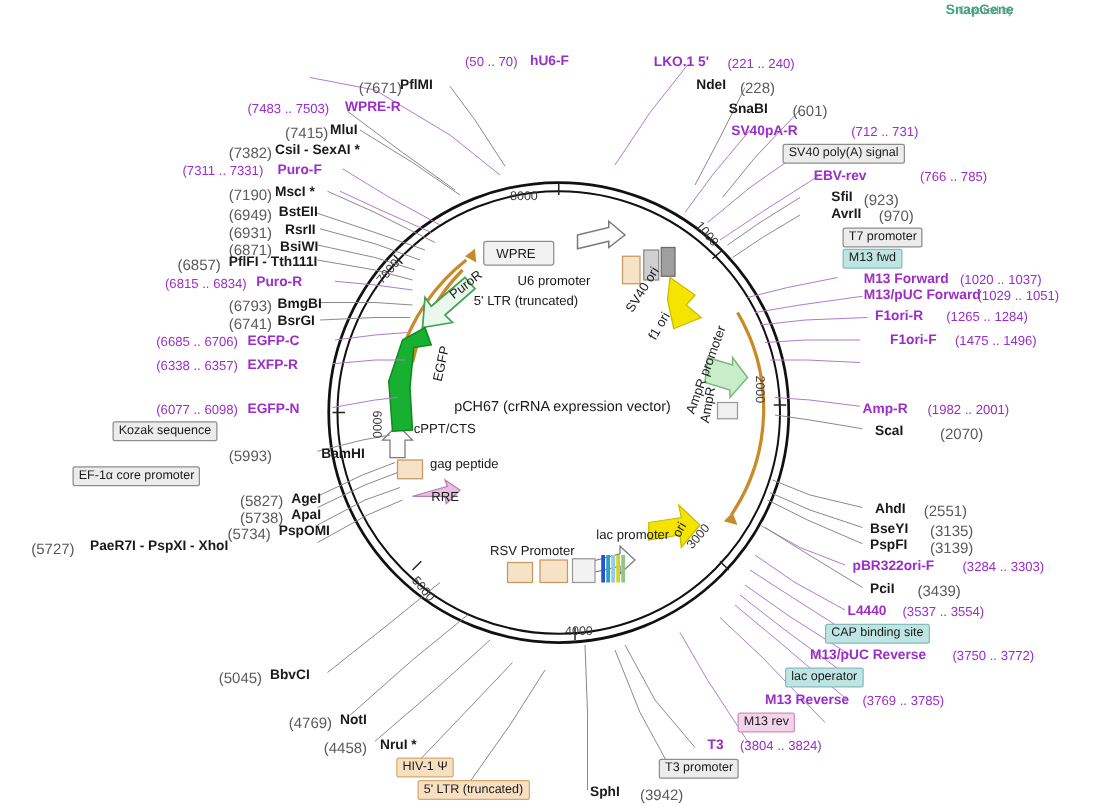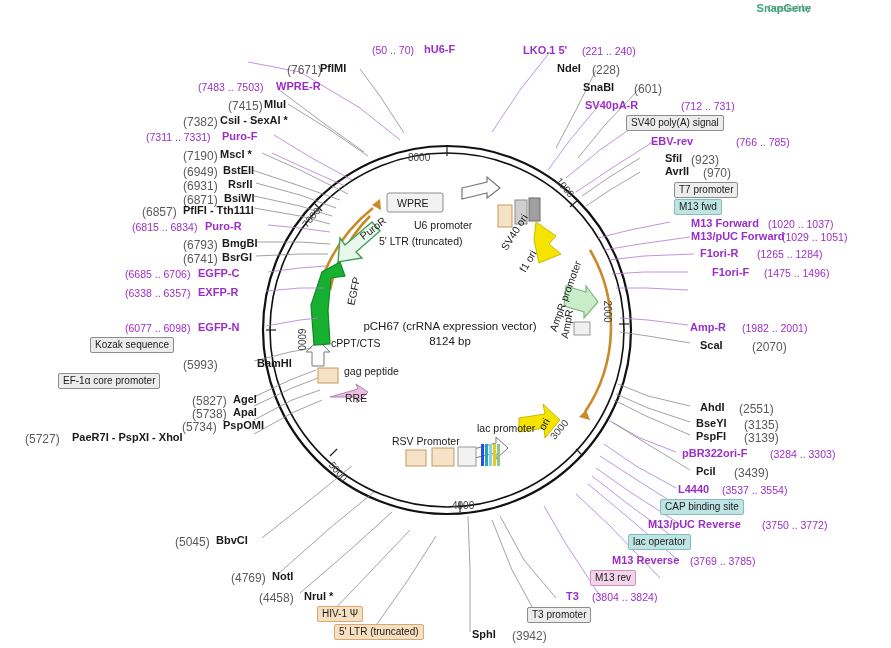--- a/index.html
+++ b/index.html
@@ -170,21 +170,20 @@
   <div class="tick" style="left:408px;top:152px;">8000</div>
   <div class="tick" style="left:554px;top:182px;transform:rotate(50deg);">1000</div>
   <div class="tick" style="left:596px;top:306px;transform:rotate(90deg);">2000</div>
   <div class="tick" style="left:548px;top:424px;transform:rotate(-50deg);">3000</div>
   <div class="tick" style="left:452px;top:500px;">4000</div>
   <div class="tick" style="left:327px;top:466px;transform:rotate(50deg);">5000</div>
   <div class="tick" style="left:290px;top:334px;transform:rotate(90deg);">6000</div>
   <div class="tick" style="left:300px;top:212px;transform:rotate(-50deg);">7000</div>
 
   <div class="center-title" style="left:345px;top:320px;width:210px;">pCH67 (crRNA expression vector)</div>
-  <div class="center-title" style="left:345px;top:335px;width:210px;">8124 bp</div>
 
   <div class="lbl blk" style="left:397px;top:197px;font-size:10.5px;">WPRE</div>
   <div class="lbl blk" style="left:414px;top:219px;font-size:10.5px;">U6 promoter</div>
   <div class="lbl blk" style="left:379px;top:235px;font-size:10.5px;">5' LTR (truncated)</div>
   <div class="lbl blk" style="left:358px;top:222px;font-size:10.5px;transform:rotate(-38deg);">PuroR</div>
   <div class="lbl blk" style="left:339px;top:285px;font-size:10.5px;transform:rotate(-78deg);">EGFP</div>
   <div class="lbl blk" style="left:331px;top:337px;font-size:10.5px;">cPPT/CTS</div>
   <div class="lbl blk" style="left:344px;top:365px;font-size:10.5px;">gag peptide</div>
   <div class="lbl blk" style="left:345px;top:392px;font-size:10.5px;">RRE</div>
   <div class="lbl blk" style="left:392px;top:435px;font-size:10.5px;">RSV Promoter</div>

